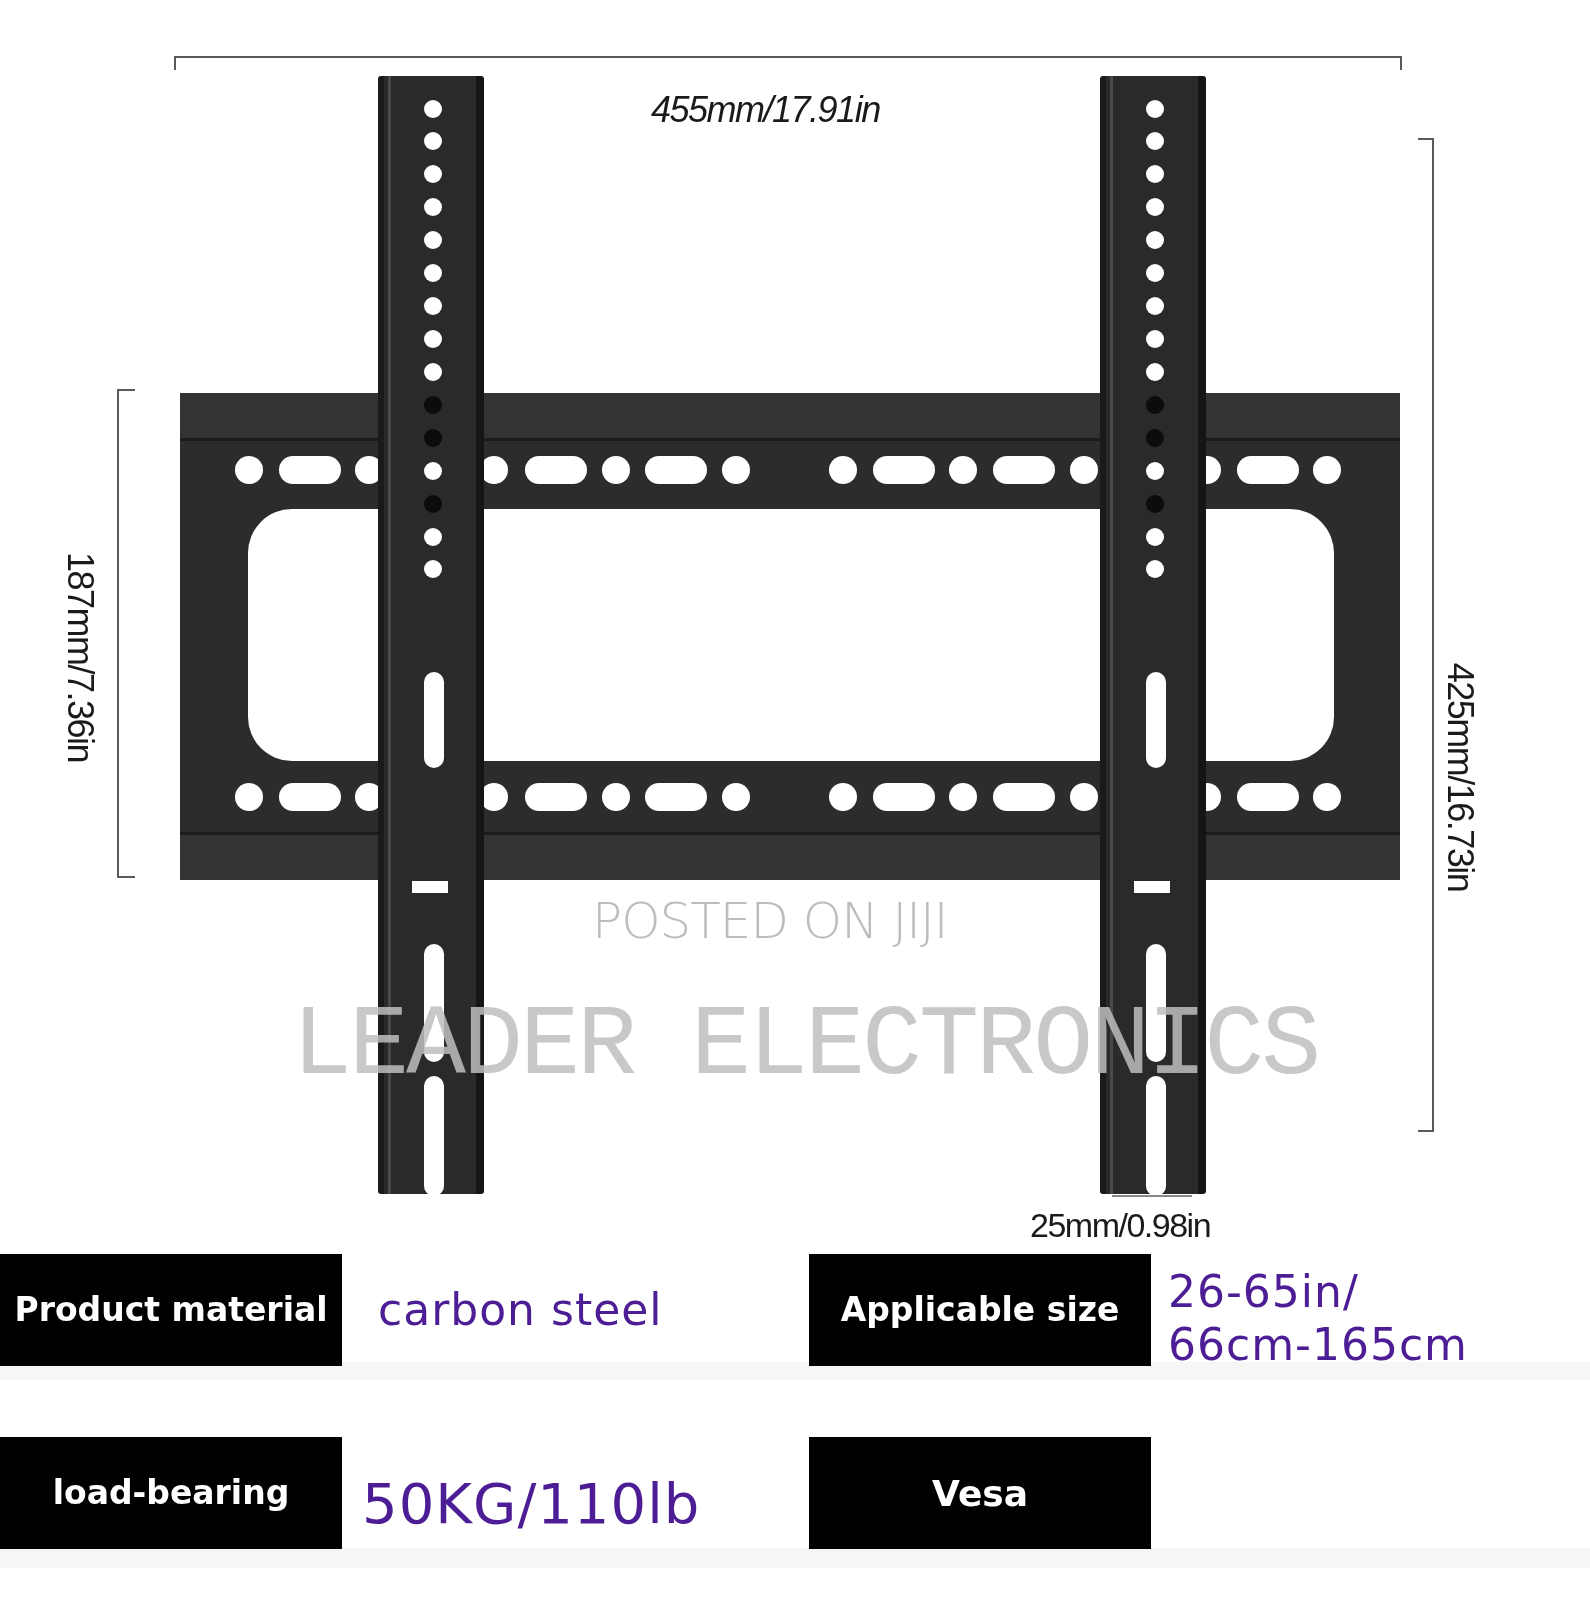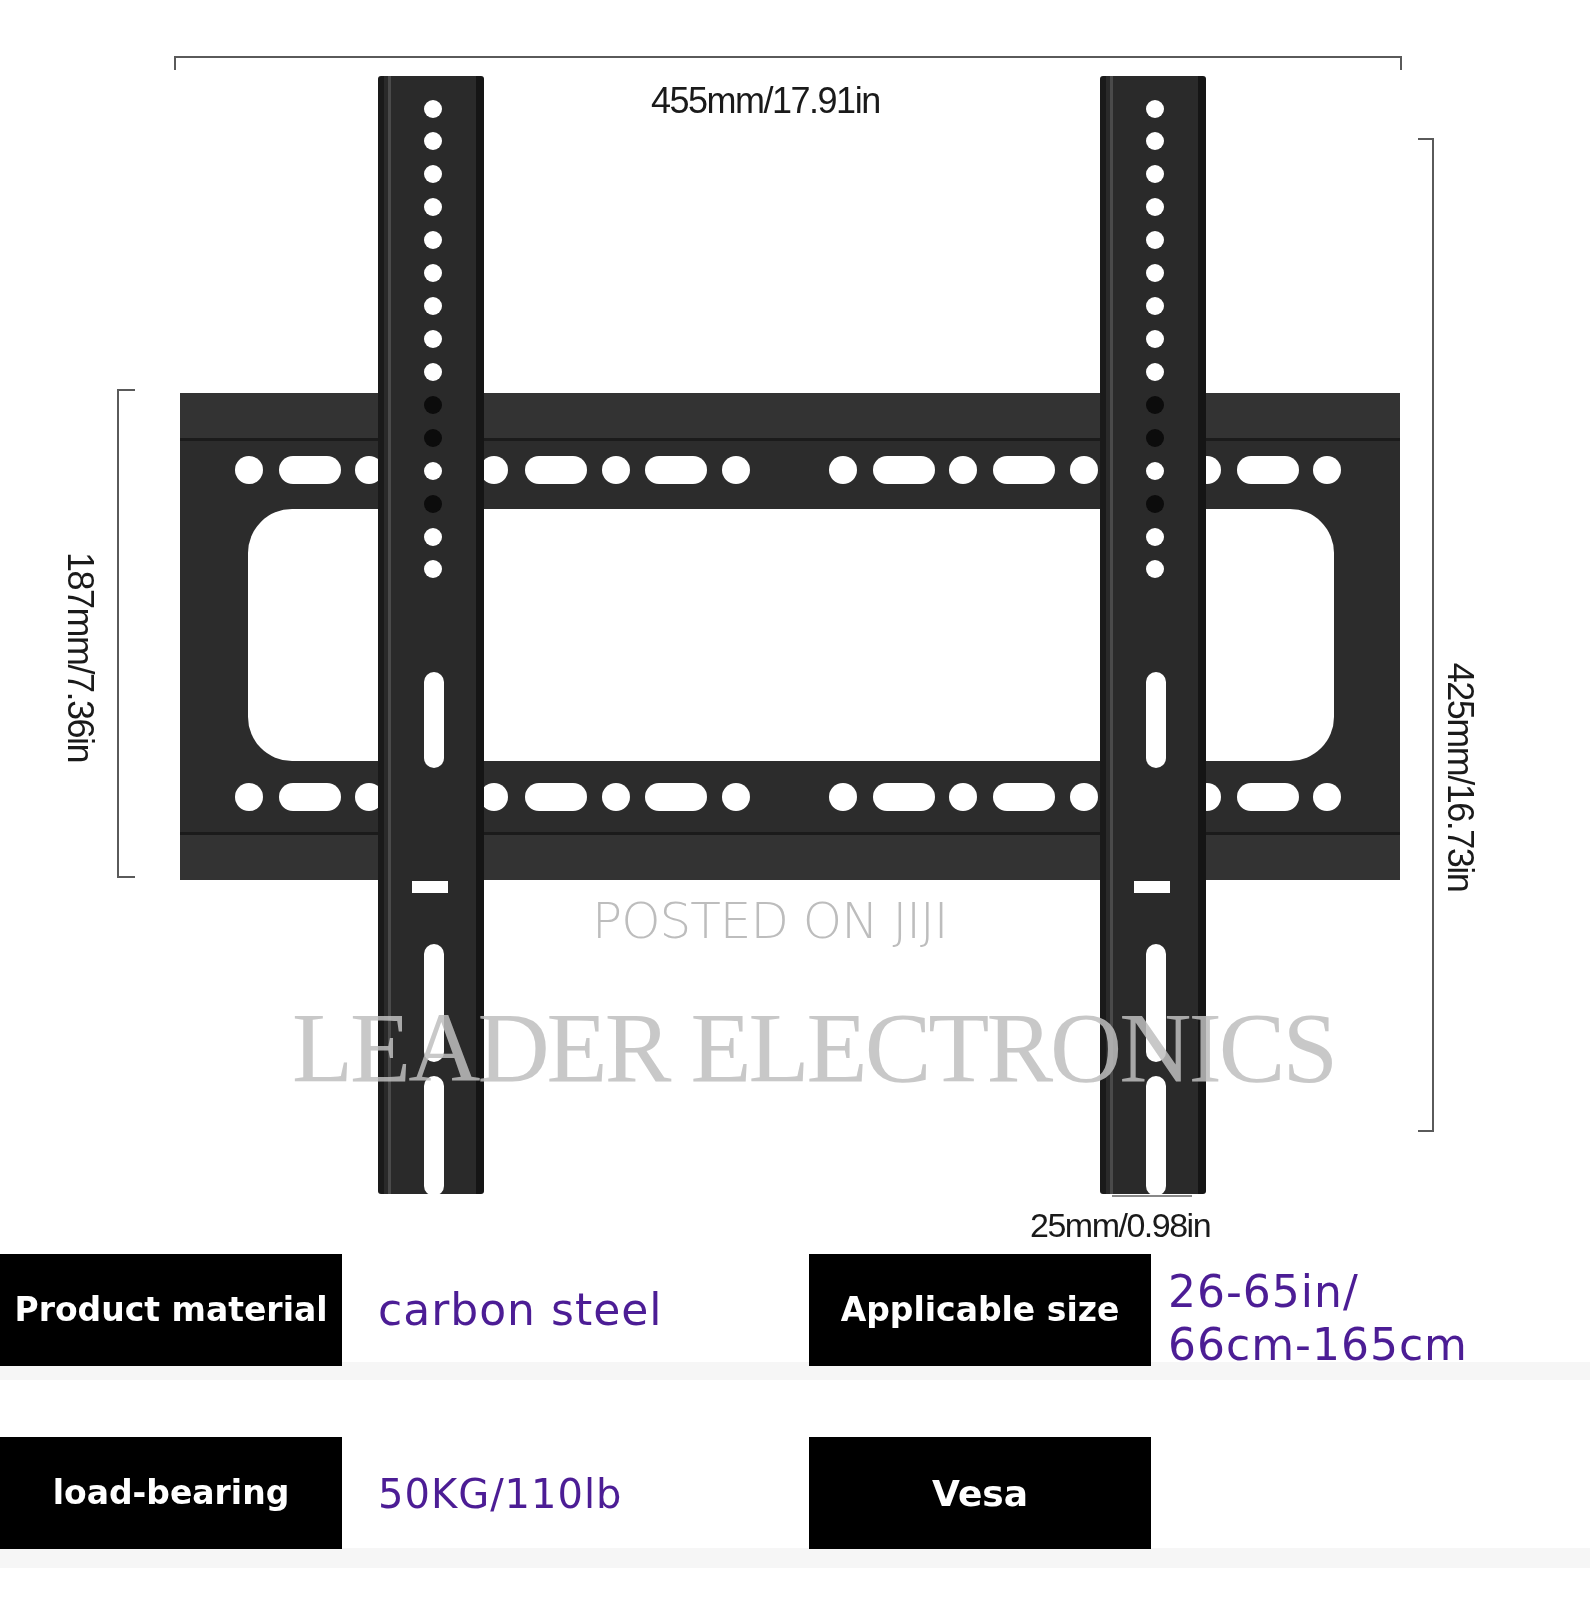--- a/index.html
+++ b/index.html
@@ -21,34 +21,34 @@
     
     .upright { position: absolute; top: 76px; width: 106px; height: 1118px; background: #2a2a2a; border-left: 6px solid #1a1a1a; border-right: 8px solid #151515; border-radius: 3px; }
     .upright::before { content: ""; position: absolute; left: 4px; top: 0; width: 3px; height: 100%; background: #4a4a4a; }
     .up-hole { position: absolute; left: 40px; width: 18px; height: 18px; border-radius: 50%; background: #ffffff; }
     .up-hole.dark { background: #0c0c0c; }
     .up-slot { position: absolute; left: 40px; width: 20px; border-radius: 10px; background: #ffffff; }
     .up-tab { position: absolute; left: 28px; width: 36px; height: 12px; background: #ffffff; }
 
     
     .wm1 { position: absolute; left: 592px; top: 892px; font-size: 50px; color: #bdbdbd; letter-spacing: -1px; font-family: "DejaVu Sans", sans-serif; font-weight: 300; white-space: nowrap; }
-    .wm2 { position: absolute; left: 292px; top: 990px; font-size: 100px; color: rgba(190,190,190,0.85); letter-spacing: -3px; font-family: Liberation Serif, serif; white-space: nowrap; }
+    .wm2 { position: absolute; left: 292px; top: 990px; font-size: 100px; color: rgba(190,190,190,0.85); letter-spacing: -3px; font-family: Liberation Mono, monospace; white-space: nowrap; }
 
     
     .spec-label { position: absolute; background: #000000; color: #ffffff; font-family: "DejaVu Sans", sans-serif; font-weight: bold; display: flex; align-items: center; justify-content: center; text-align: center; line-height: 1.25; }
     .spec-value { position: absolute; color: #4c1d95; font-family: "DejaVu Sans", sans-serif; font-weight: normal; white-space: nowrap; line-height: 1.2; letter-spacing: 1px; }
     .band { position: absolute; background: #f6f6f6; }
   </style>
 </head>
 <body>
 
 <div class="dimline" style="left:174px; top:56px; width:1228px; height:2px;"></div>
 <div class="dimline" style="left:174px; top:56px; width:2px; height:14px;"></div>
 <div class="dimline" style="left:1400px; top:56px; width:2px; height:14px;"></div>
-<div class="dimtext" style="left:651px; top:80px;">455mm/17.91in</div>
+<div class="dimtext" style="left:651px; top:89px;font-style:italic;">455mm/17.91in</div>
 
 <div class="dimline" style="left:117px; top:389px; width:2px; height:489px;"></div>
 <div class="dimline" style="left:117px; top:389px; width:18px; height:2px;"></div>
 <div class="dimline" style="left:117px; top:876px; width:18px; height:2px;"></div>
 <div class="dimtext rot-cw" style="left:-60px; top:636px; width:280px; text-align:center;">187mm/7.36in</div>
 
 <div class="dimline" style="left:1432px; top:138px; width:2px; height:994px;"></div>
 <div class="dimline" style="left:1418px; top:138px; width:16px; height:2px;"></div>
 <div class="dimline" style="left:1418px; top:1130px; width:16px; height:2px;"></div>
 <div class="dimtext rot-cw" style="left:1310px; top:756px; width:300px; text-align:center;">425mm/16.73in</div>
@@ -159,19 +159,19 @@
   <span>Applicable size</span>
 </div>
 <div class="spec-value" style="left:1168px; top:1266px; font-size:44px;">
   <div>26-65in/</div>
   <div>66cm-165cm</div>
 </div>
 
 <div class="spec-label" style="left:0; top:1437px; width:342px; height:112px; font-size:33px; flex-direction:column;">
   <span>load-bearing</span>
 </div>
-<div class="spec-value" style="left:378px; top:1470px; font-size:40px;">50KG/110lb</div>
+<div class="spec-value" style="left:362px; top:1470px; font-size:56px;">50KG/110lb</div>
 
 <div class="spec-label" style="left:809px; top:1437px; width:342px; height:112px; font-size:36px;">
   <span>Vesa</span>
 </div>
 <div class="spec-value" style="left:1172px; top:1440px; font-size:44px;">
 </div>
 
 </body></html>

